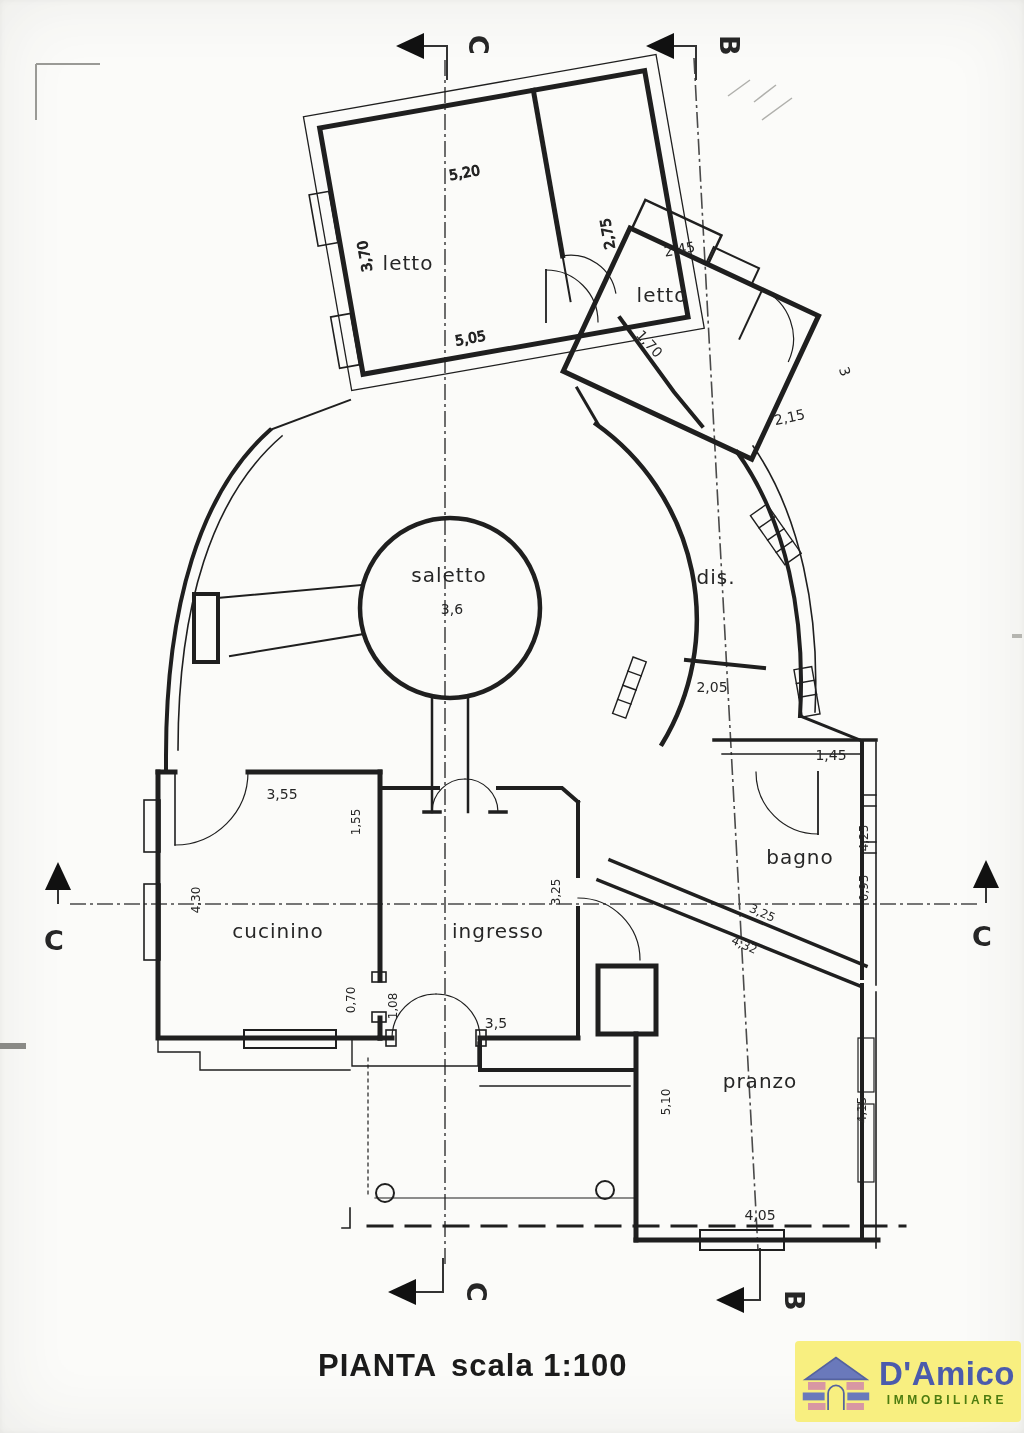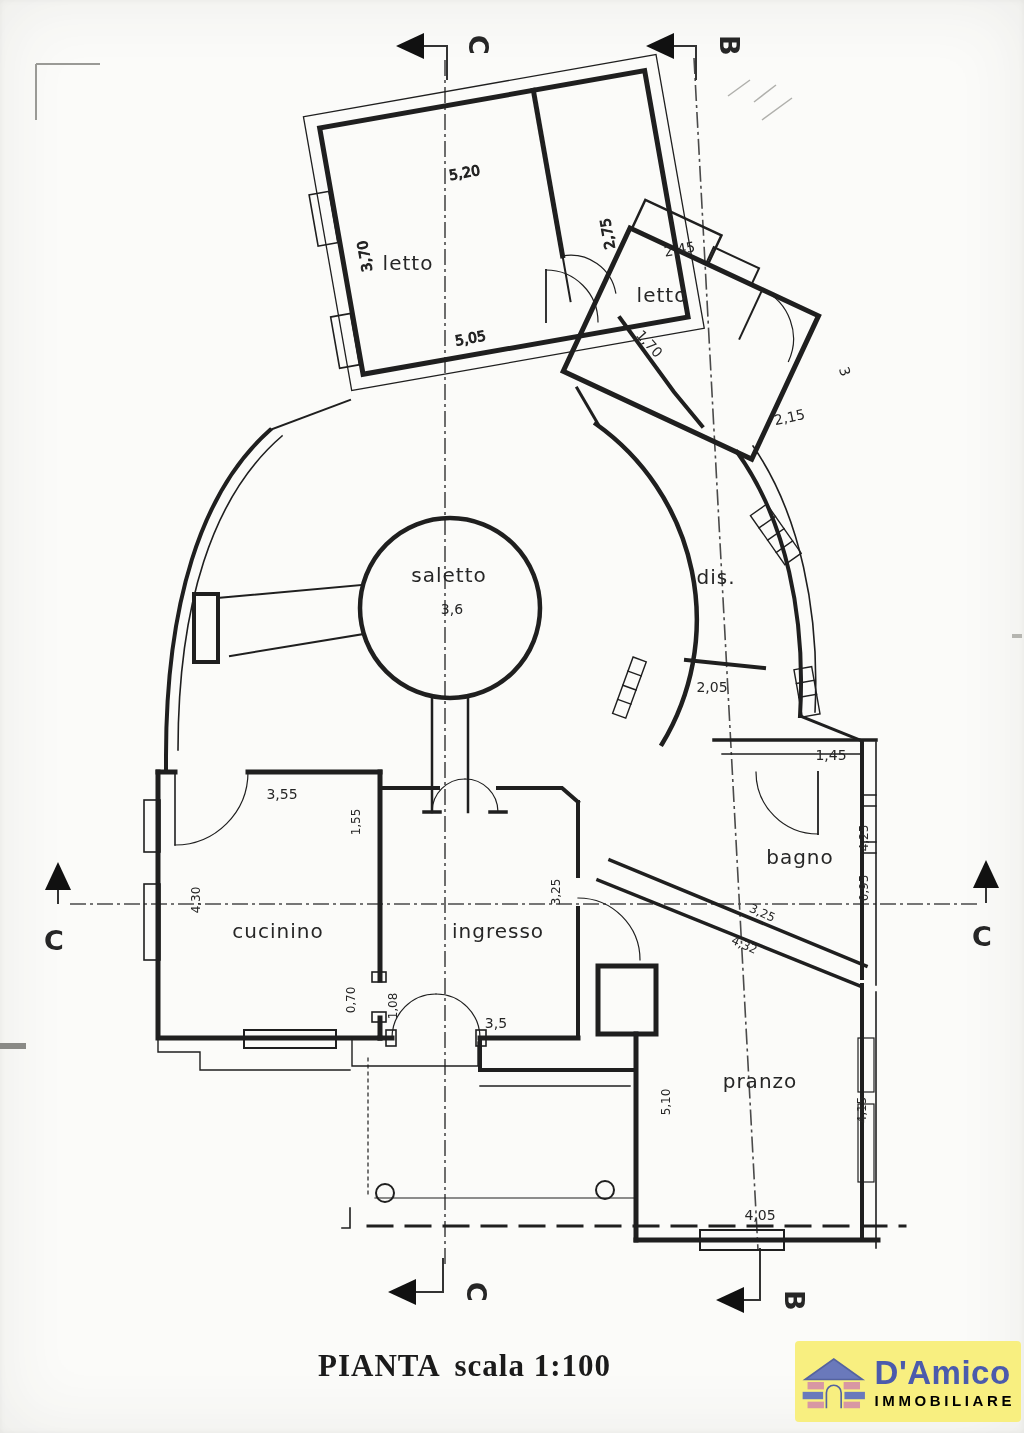--- a/index.html
+++ b/index.html
@@ -10,38 +10,38 @@
     font-family:"DejaVu Sans", sans-serif;
   }
   svg.plan{position:absolute;left:0;top:0;}
   svg.plan text{fill:#262626;}
   .room-label{font-size:20px;letter-spacing:1px;fill:#303030;}
   .dim{font-size:14px;fill:#2c2c2c;}
   .dim-s{font-size:12px;fill:#333;}
   .sec-letter{font-size:27px;font-weight:bold;fill:#141414;font-family:"DejaVu Sans",sans-serif;}
   .caption{
     position:absolute;left:318px;top:1348px;width:360px;
-    font-family:Liberation Serif, serif;font-weight:bold;
+    font-family:Liberation Sans, sans-serif;font-weight:bold;
     font-size:31px;color:#1b1b1b;letter-spacing:1px;
     filter:blur(.2px);
   }
   .caption .sp{display:inline-block;width:14px;}
   .logo{
     position:absolute;left:795px;top:1341px;width:226px;height:81px;
     background:#f8ef80;border-radius:4px;
     display:flex;align-items:center;gap:8px;padding:12px 6px;box-sizing:border-box;
   }
   .logo-text{display:flex;flex-direction:column;line-height:1;}
   .logo-brand{
     font-family:"Liberation Sans",sans-serif;font-weight:bold;
     font-size:33px;color:#4b5bac;letter-spacing:.5px;
   }
   .logo-tag{
     font-family:"Liberation Sans",sans-serif;font-weight:bold;
-    font-size:15px;color:#000000;letter-spacing:3.6px;margin-top:4px;text-align:center;
+    font-size:12px;color:#4d7c0f;letter-spacing:3.6px;margin-top:4px;text-align:center;
   }
 </style>
 </head>
 <body>
 
 <div class="stage">
 
 <svg class="plan" width="1024" height="1433" viewBox="0 0 1024 1433">
 
   <g stroke="#9a9a96" stroke-width="2" fill="none">

